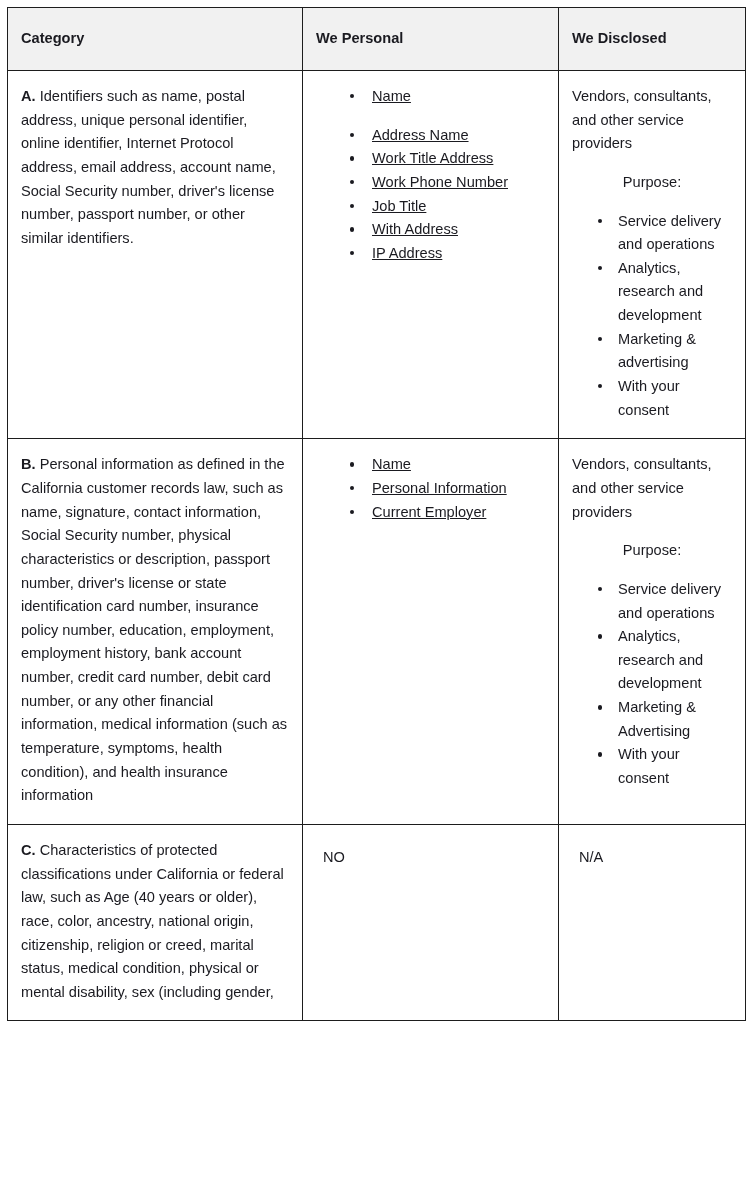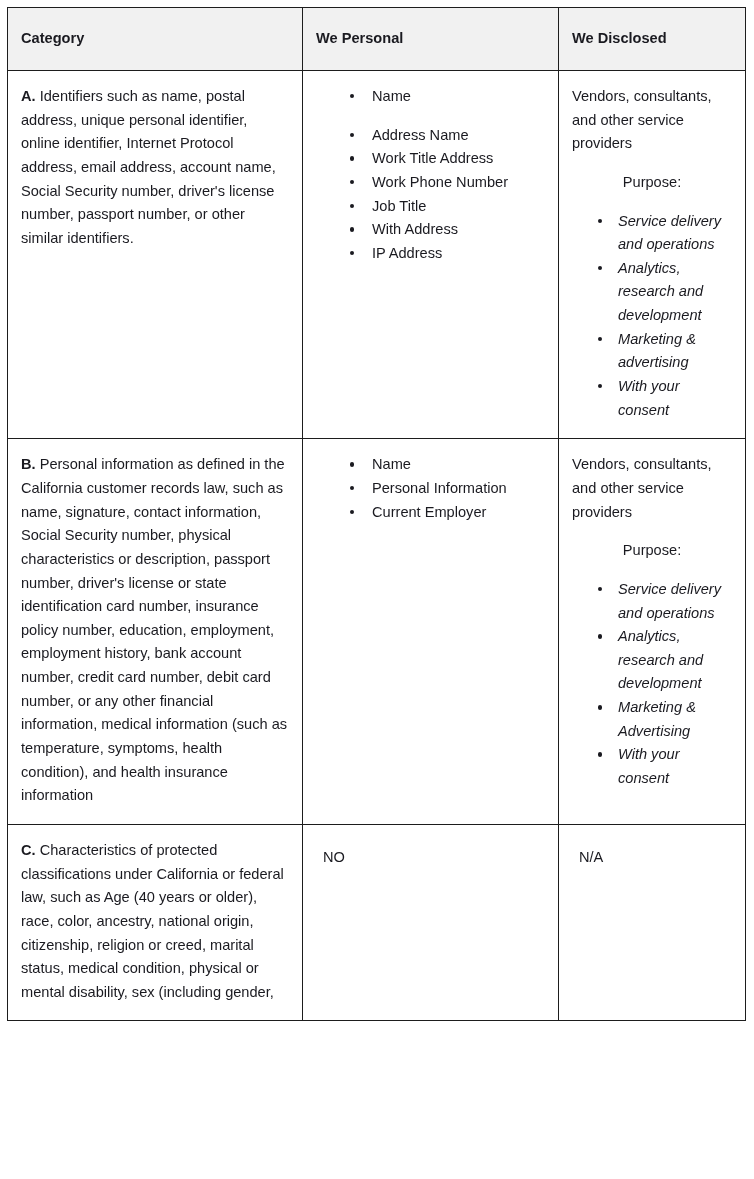--- a/index.html
+++ b/index.html
@@ -90,30 +90,30 @@
     border-radius: 50%;
   }
 
   
   ul.bullets.sub {
     padding-left: 26px;
     margin-top: 15px;
   }
   ul.bullets.sub li {
     padding-left: 20px;
-    font-style: italic;
   }
 
   
   ul.bullets li.gap-after {
     margin-bottom: 15px;
   }
 
   td.col-2-cell ul.bullets {
     padding-left: 34px;
+    text-decoration: underline;
   }
 
   .plain-value {
     margin: 7px;
   }
 </style>
 </head>
 <body>
 
 <div class="page">

